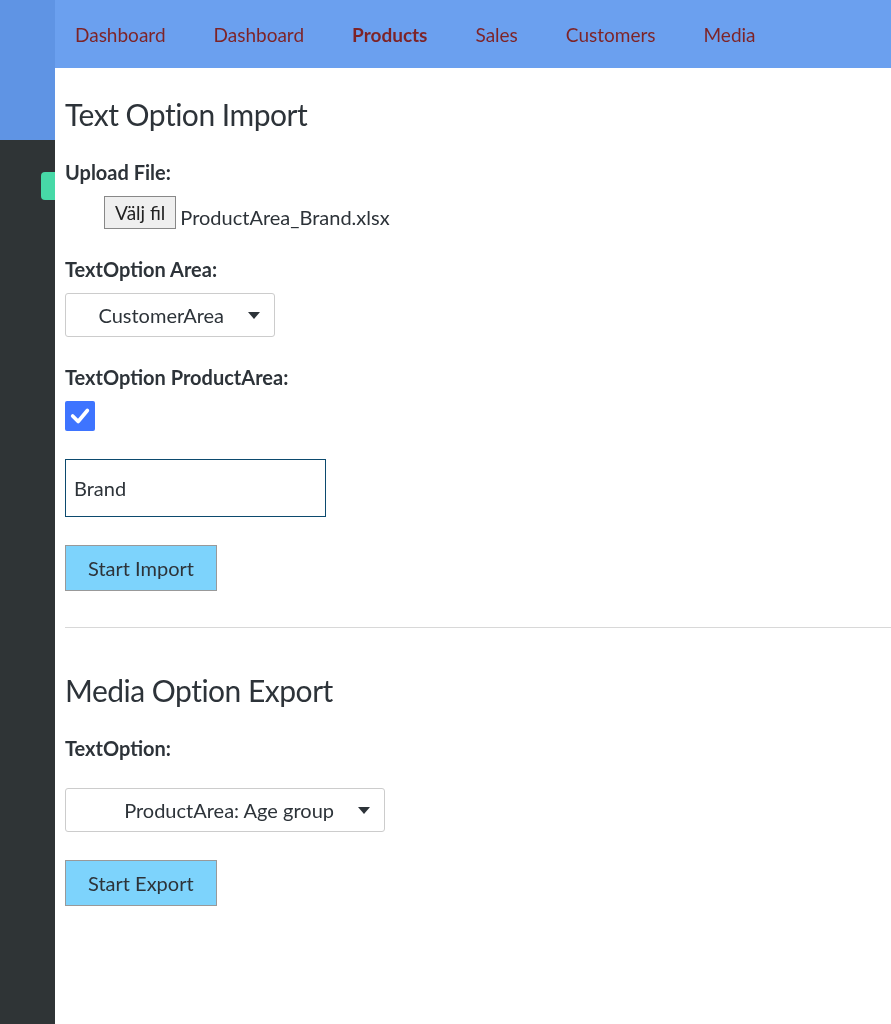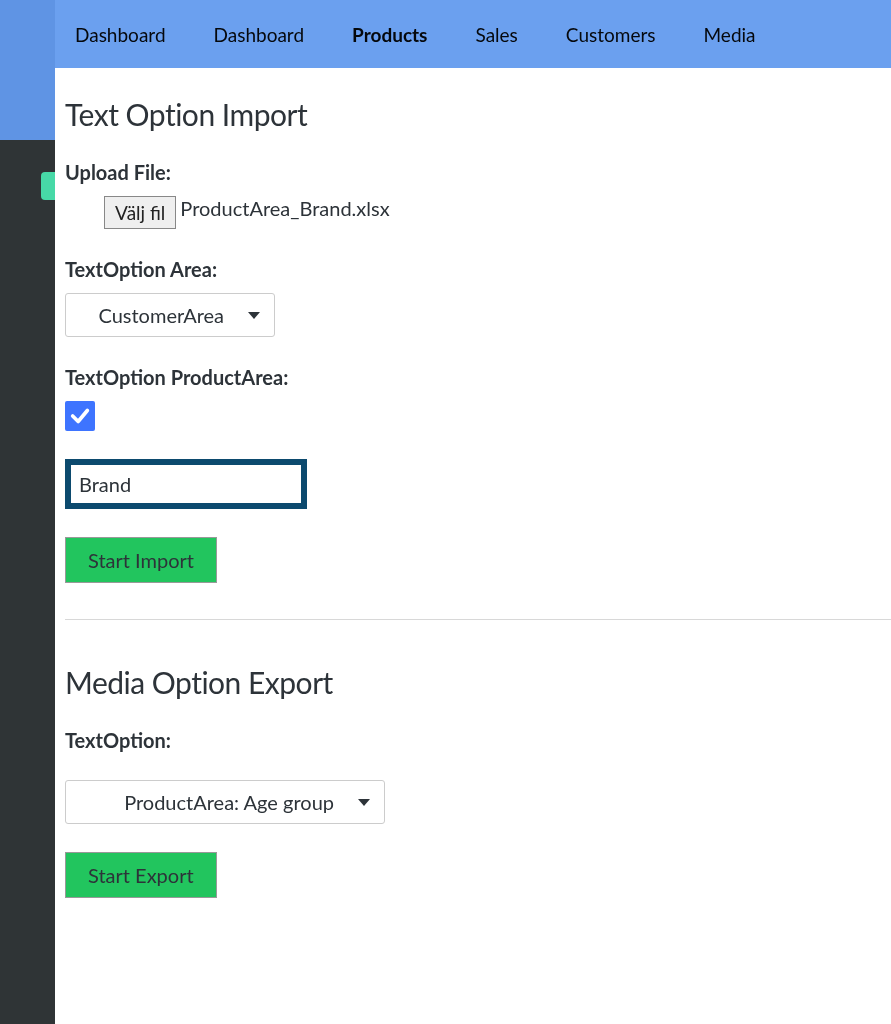--- a/index.html
+++ b/index.html
@@ -36,21 +36,21 @@
     .top-nav {
       height: 68px;
       background: #6ba0ef;
       display: flex;
       align-items: center;
       padding: 0 20px;
       gap: 48px;
       flex-shrink: 0;
     }
     .nav-item {
-      color: #000000;
+      color: #7f1d1d;
       font-size: 19px;
       font-weight: 400;
       cursor: pointer;
       opacity: 0.95;
     }
     .nav-item.active { font-weight: 700; }
     .content {
       padding: 28px 0 0 10px;
       overflow: auto;
     }
@@ -64,21 +64,21 @@
     .field { margin-bottom: 28px; }
     .field-label {
       font-size: 20px;
       font-weight: 700;
       color: #2d3339;
       margin-bottom: 12px;
       display: block;
     }
     .file-row {
       display: flex;
-      align-items: flex-start;
+      align-items: flex-end;
       gap: 4px;
       padding-left: 39px;
     }
     .file-btn {
       background: #efefef;
       border: 1px solid #888;
       padding: 4px 10px;
       font-size: 19px;
       cursor: pointer;
       font-family: inherit;
@@ -113,29 +113,29 @@
       height: 30px;
       background: #3e74ff;
       border-radius: 2px;
       display: flex;
       align-items: center;
       justify-content: center;
       cursor: pointer;
     }
     .checkbox svg { width: 22px; height: 22px; }
     .text-input {
-      border: 6px solid #0c4a6e;
-      padding: 7px 8px;
-      font-size: 20px;
-      width: 242px;
+      border: 1px solid #0c4a6e;
+      padding: 16px 8px;
+      font-size: 20px;
+      width: 261px;
       font-family: inherit;
       color: #2d3339;
     }
     .action-btn {
-      background: #22c55e;
+      background: #7dd3fc;
       border: 1px solid #999;
       padding: 10px 22px;
       font-size: 20px;
       cursor: pointer;
       font-family: inherit;
       color: #2d3339;
     }
     hr.sep {
       border: none;
       border-top: 1px solid #d8d8d8;

